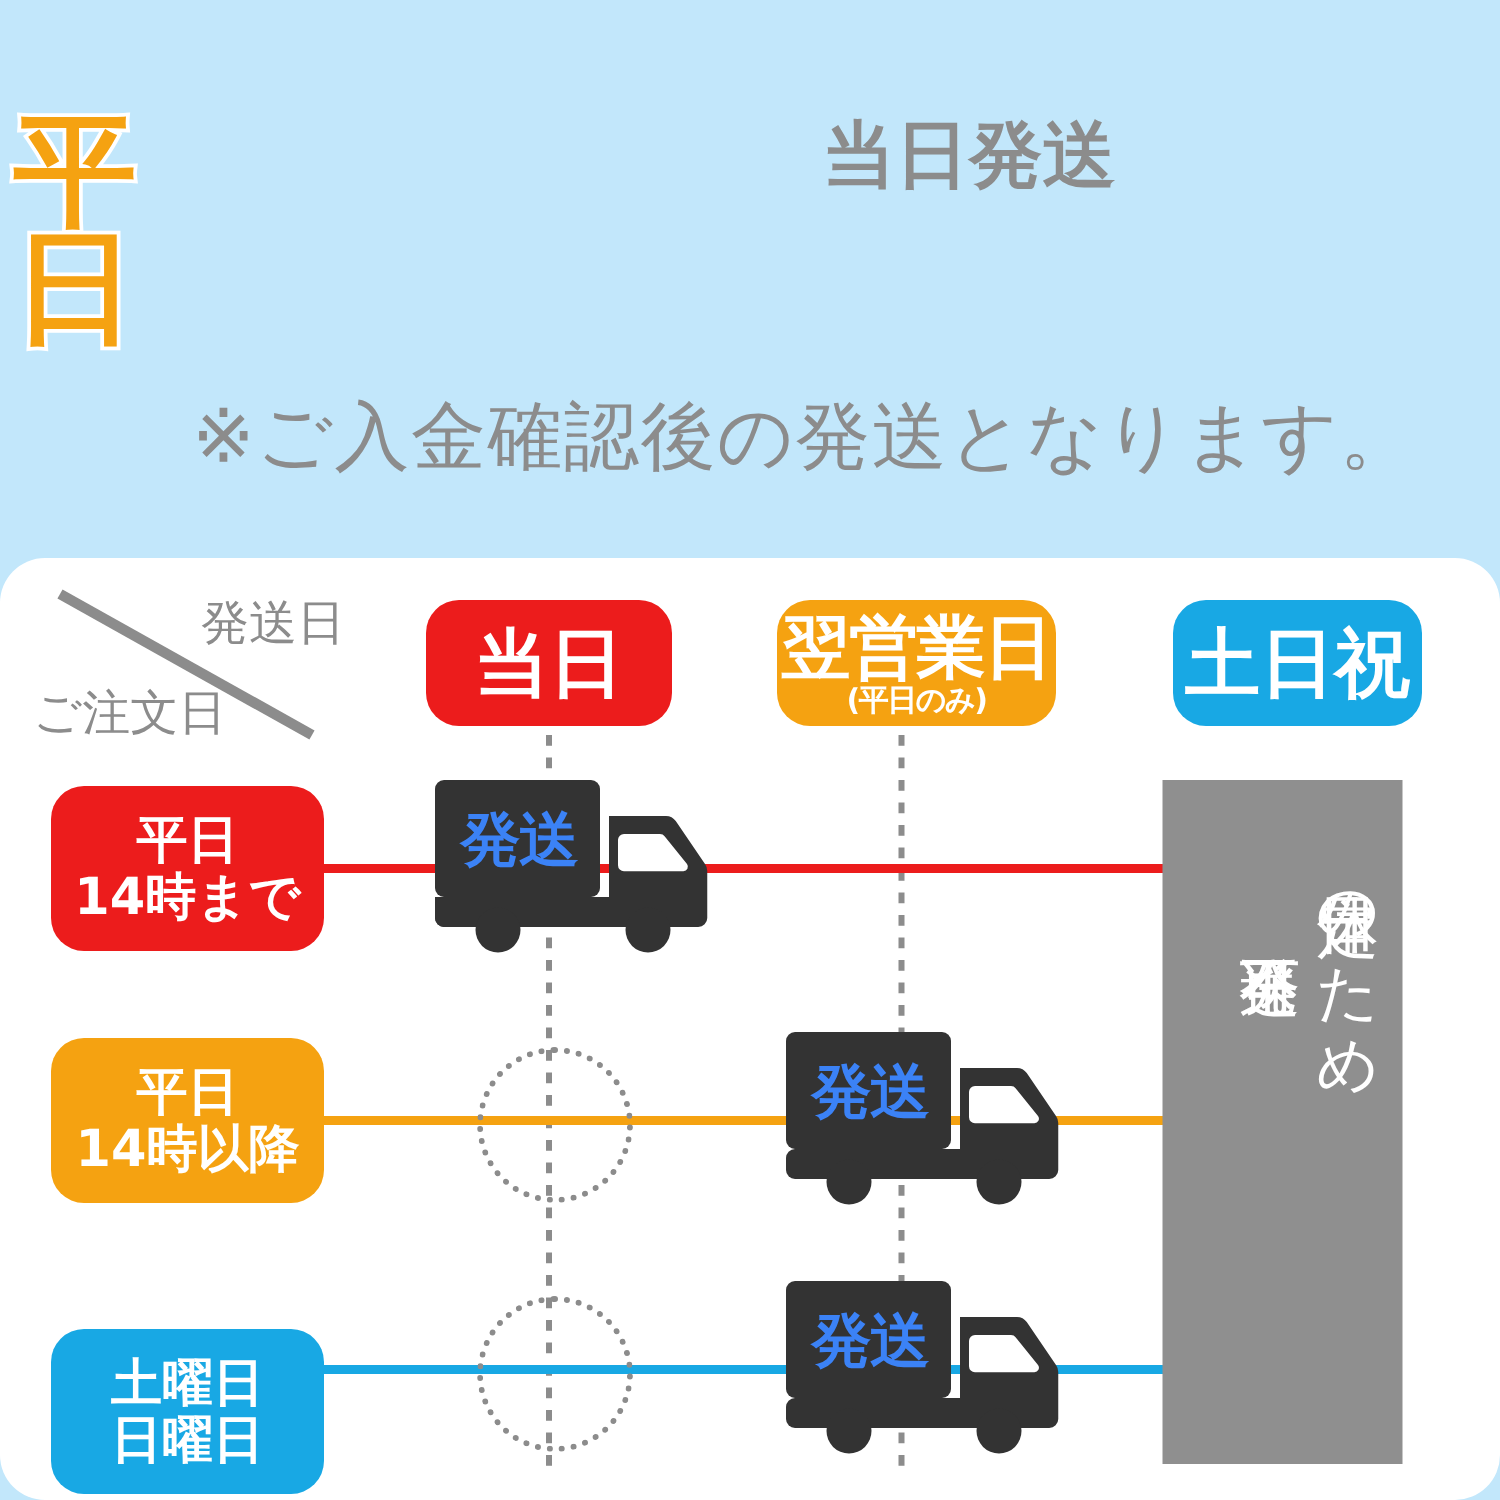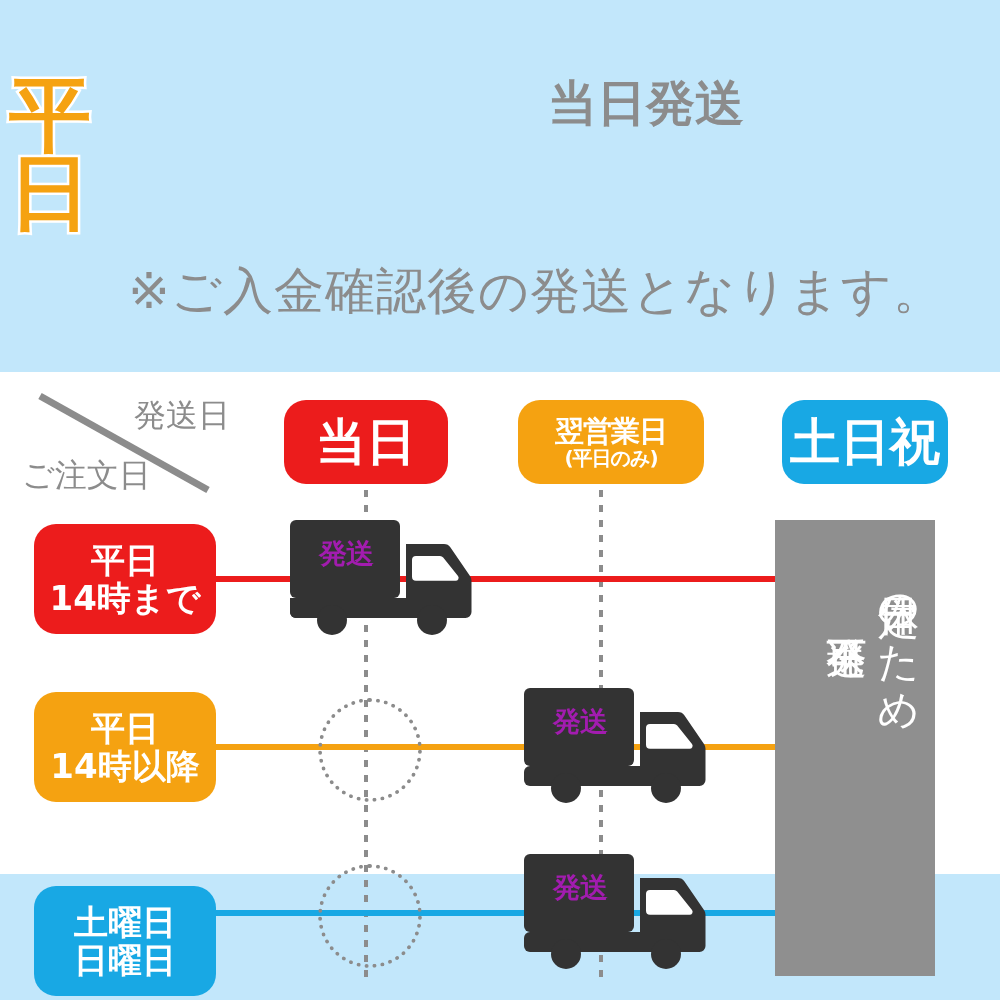--- a/index.html
+++ b/index.html
@@ -98,22 +98,23 @@
     white-space: nowrap;
     padding-left: 36px;
   }
 
   
   .panel {
     position: absolute;
     left: 0;
     top: 372px;
     width: 1000px;
-    height: 502px;
+    height: 628px;
     background: #ffffff;
+    border-radius: 30px;
   }
 
   
   .corner {
     position: absolute;
     left: 14px;
     top: 16px;
     width: 250px;
     height: 108px;
   }
@@ -148,21 +149,21 @@
     flex-direction: column;
     justify-content: center;
     align-items: center;
     text-align: right;
     font-weight: bold;
     line-height: 1.0;
   }
   .col-head.c0 { left: 284px; top: 28px; width: 164px; height: 84px; background: #ec1c1c; font-size: 50px; }
   .col-head.c1 { left: 518px; top: 28px; width: 186px; height: 84px; background: #f5a211; }
   .col-head.c2 { left: 782px; top: 28px; width: 166px; height: 84px; background: #18a8e4; font-size: 50px; }
-  .col-head.c1 .t-main { font-size: 29px; letter-spacing: -1px; }
+  .col-head.c1 .t-main { font-size: 46px; letter-spacing: -1px; }
   .col-head.c1 .t-sub  { font-size: 20px; margin-top: 2px; letter-spacing: -1px; }
 
   
   .row-label {
     position: absolute;
     left: 34px;
     width: 182px;
     border-radius: 22px;
     color: #ffffff;
     display: flex;
@@ -246,22 +247,22 @@
   }
   .truck.t0 { left: 284px; top: 142px; }
   .truck.t1 { left: 518px; top: 310px; }
   .truck.t2 { left: 518px; top: 476px; }
   .truck svg { display: block; width: 200px; height: 126px; }
   .truck .hatsuso {
     position: absolute;
     left: 16px;
     top: 26px;
     width: 92px;
-    color: #a21caf;
-    font-size: 28px;
+    color: #3b82f6;
+    font-size: 40px;
     font-weight: bold;
     text-align: center;
     letter-spacing: -1px;
     line-height: 1;
     white-space: nowrap;
   }
 </style>
 </head>
 <body>
 

